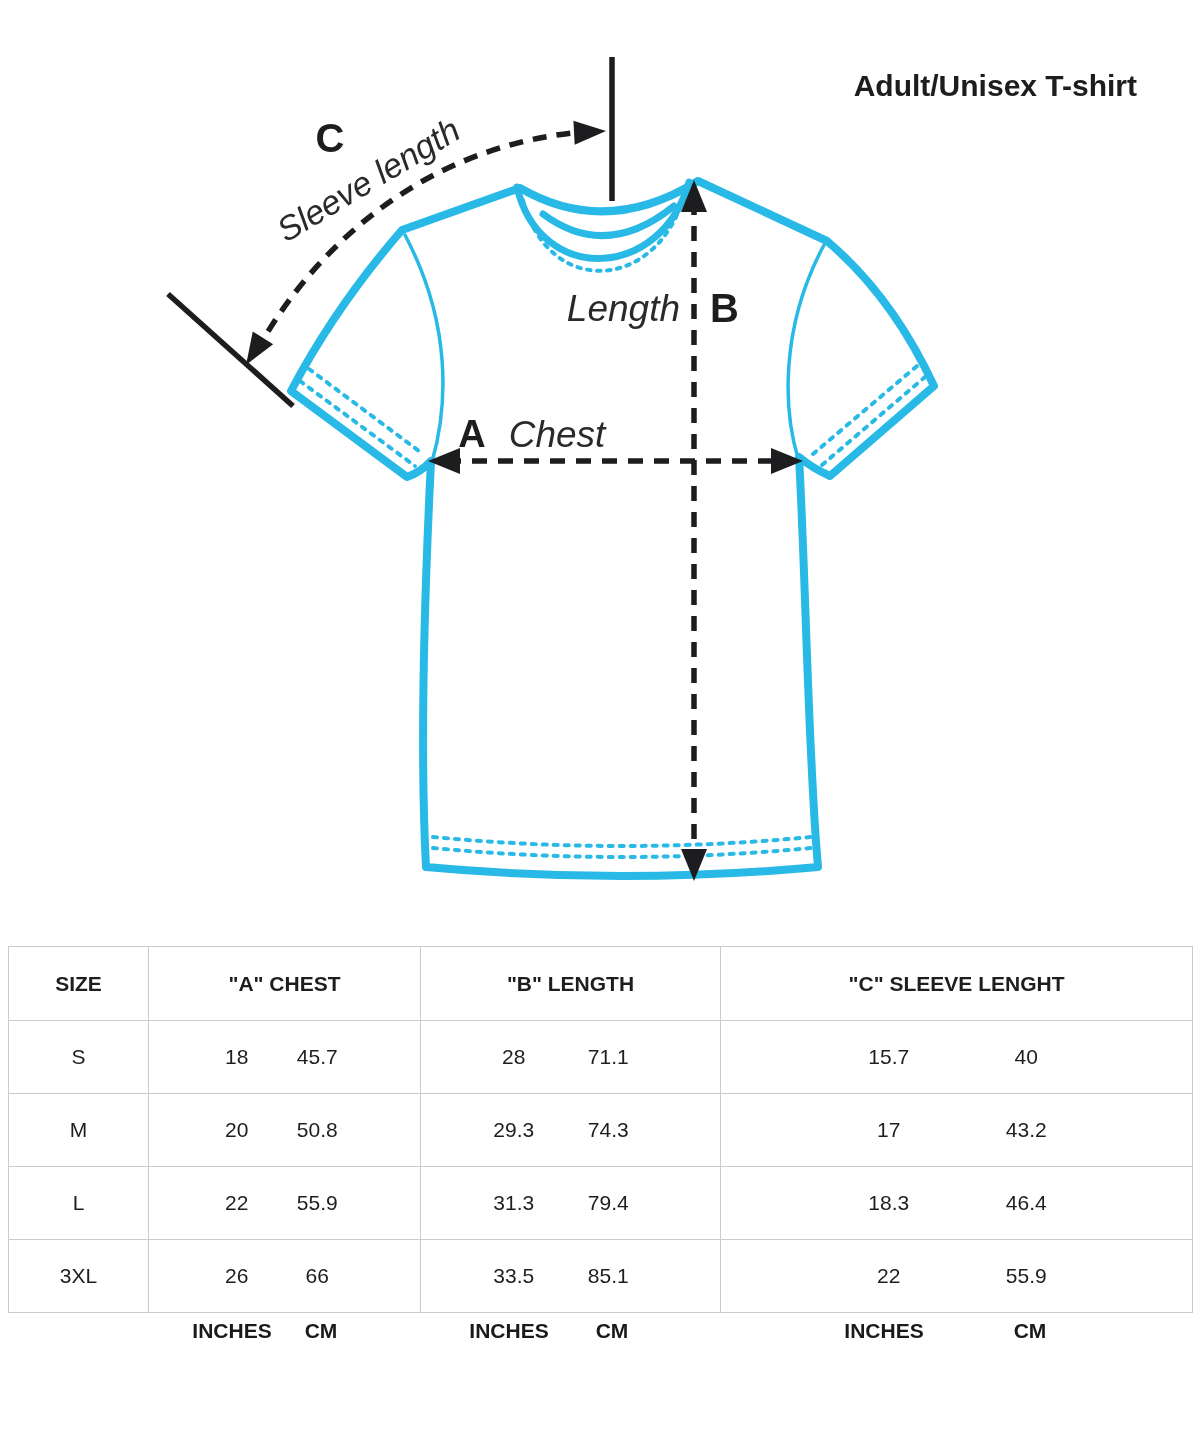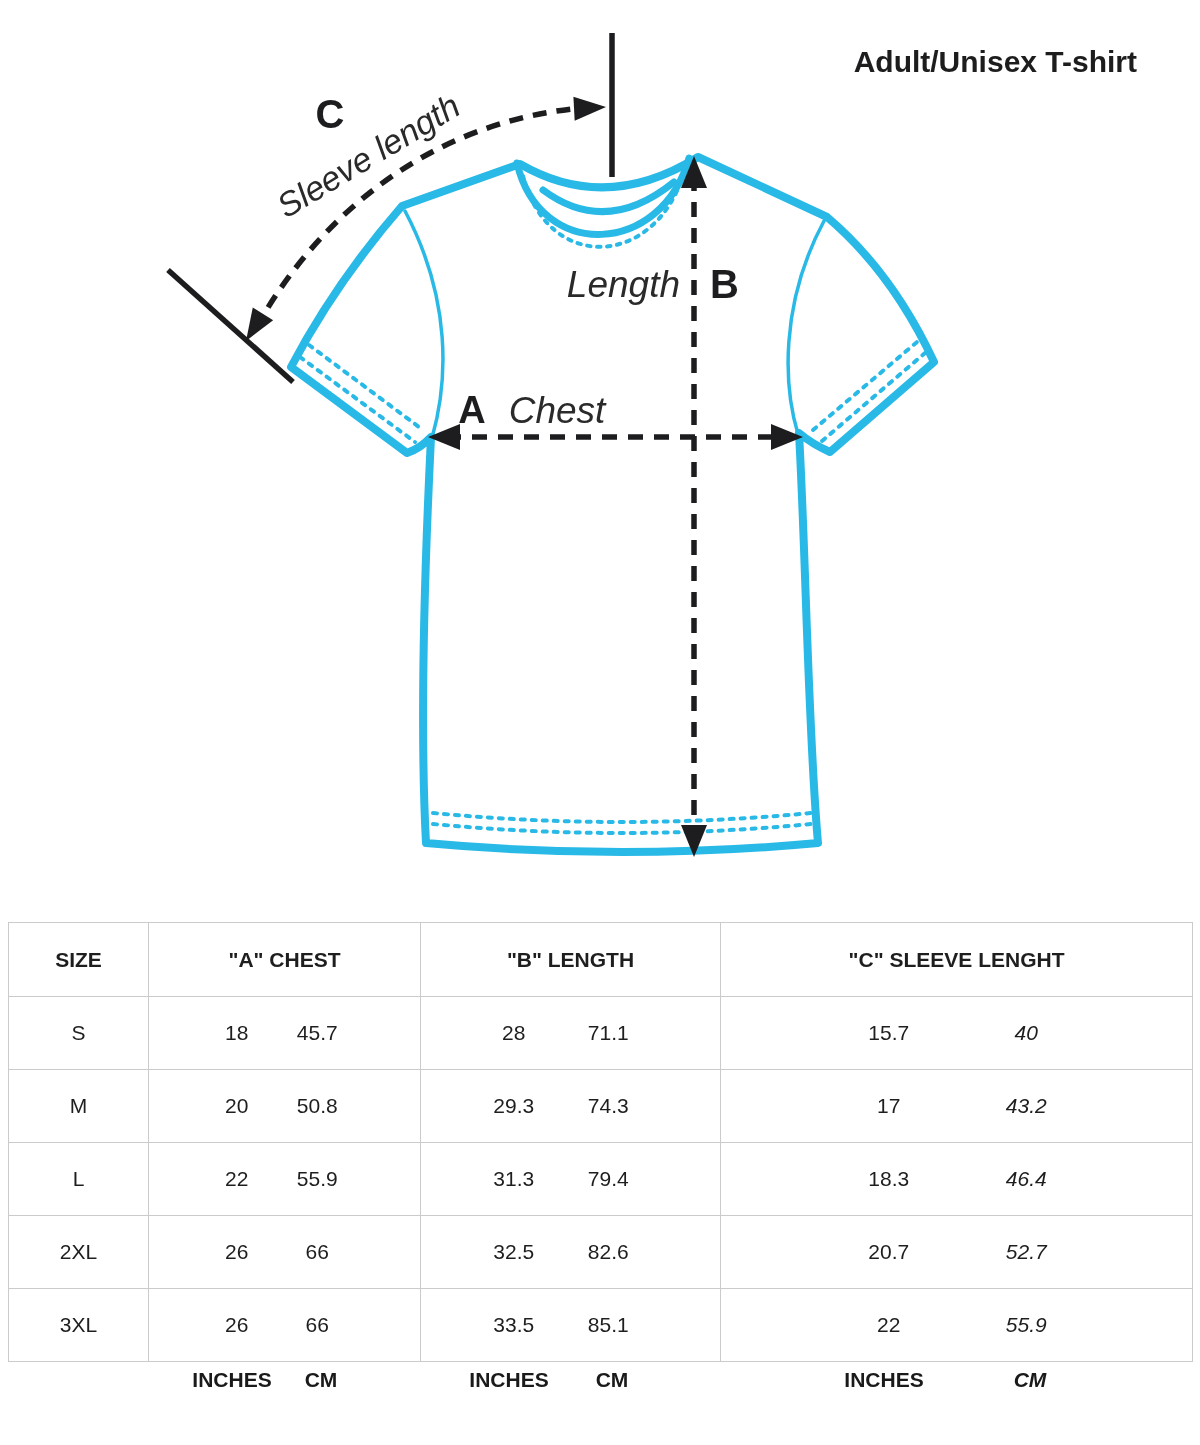--- a/index.html
+++ b/index.html
@@ -1,32 +1,32 @@
 <!DOCTYPE html>
 <html><head>
 <meta charset="utf-8">
 <style>
   html,body{margin:0;padding:0;background:#ffffff;}
   body{width:1200px;height:1445px;font-family:"Liberation Sans","DejaVu Sans",sans-serif;color:#1d1d1f;overflow:hidden;}
-  .diagram{position:relative;width:948px;height:906px;}
+  .diagram{position:relative;width:948px;height:906px;margin-top:24px;}
   .diagram svg{display:block;}
 
   .size-table-wrap{margin:16px 8px 0 8px;width:1184px;}
   table.size-table{width:1184px;border-collapse:collapse;table-layout:fixed;border:1px solid #cbcbcb;}
   table.size-table th, table.size-table td{padding:8px;font-size:21px;color:#1e1e1e;text-align:center;vertical-align:middle;}
   table.size-table th{height:57px;font-weight:700;border-bottom:1px solid #cbcbcb;}
   table.size-table td{height:56px;font-weight:400;}
   table.size-table tr + tr td{border-top:1px solid #cbcbcb;}
   .gb{border-left:1px solid #cbcbcb;}
   td.size-cell{font-weight:700;}
   .pair{display:flex;width:100%;}
   .pair > span{flex:1 1 50%;position:relative;white-space:nowrap;}
   .nx-ain{left:16px;}  .nx-acm{left:-31px;}
   .nx-bin{left:14px;} .nx-bcm{left:-33px;}
-  .nx-cin{left:46px;} .nx-ccm{left:-44px;font-style:italic;}
+  .nx-cin{left:46px;} .nx-ccm{left:-44px;}
   .footer-grid{display:grid;grid-template-columns:140px 272px 300px 472px;width:1184px;margin-top:6px;}
   .footer-grid .pair span{font-weight:700;font-size:21px;text-align:center;color:#1a1a1a;}
 </style>
 </head>
 <body>
 
 <div class="diagram">
   <svg width="1200" height="906" viewBox="0 0 1200 906" xmlns="http://www.w3.org/2000/svg">
 
     <g stroke="#29b9e6" fill="none" stroke-linecap="round" stroke-linejoin="round">
@@ -163,41 +163,20 @@
       <td class="gb">
             <div class="pair">
               <span class="nx-bin">31.3</span>
               <span class="nx-bcm">79.4</span>
             </div>
           </td>
       <td class="gb">
             <div class="pair">
               <span class="nx-cin">18.3</span>
               <span class="nx-ccm">46.4</span>
-            </div>
-          </td>
-    </tr>
-    <tr>
-      <td class="size-cell">2XL</td>
-      <td class="gb">
-            <div class="pair">
-              <span class="nx-ain">26</span>
-              <span class="nx-acm">66</span>
-            </div>
-          </td>
-      <td class="gb">
-            <div class="pair">
-              <span class="nx-bin">32.5</span>
-              <span class="nx-bcm">82.6</span>
-            </div>
-          </td>
-      <td class="gb">
-            <div class="pair">
-              <span class="nx-cin">20.7</span>
-              <span class="nx-ccm">52.7</span>
             </div>
           </td>
     </tr>
     <tr>
       <td class="size-cell">3XL</td>
       <td class="gb">
             <div class="pair">
               <span class="nx-ain">26</span>
               <span class="nx-acm">66</span>
             </div>

